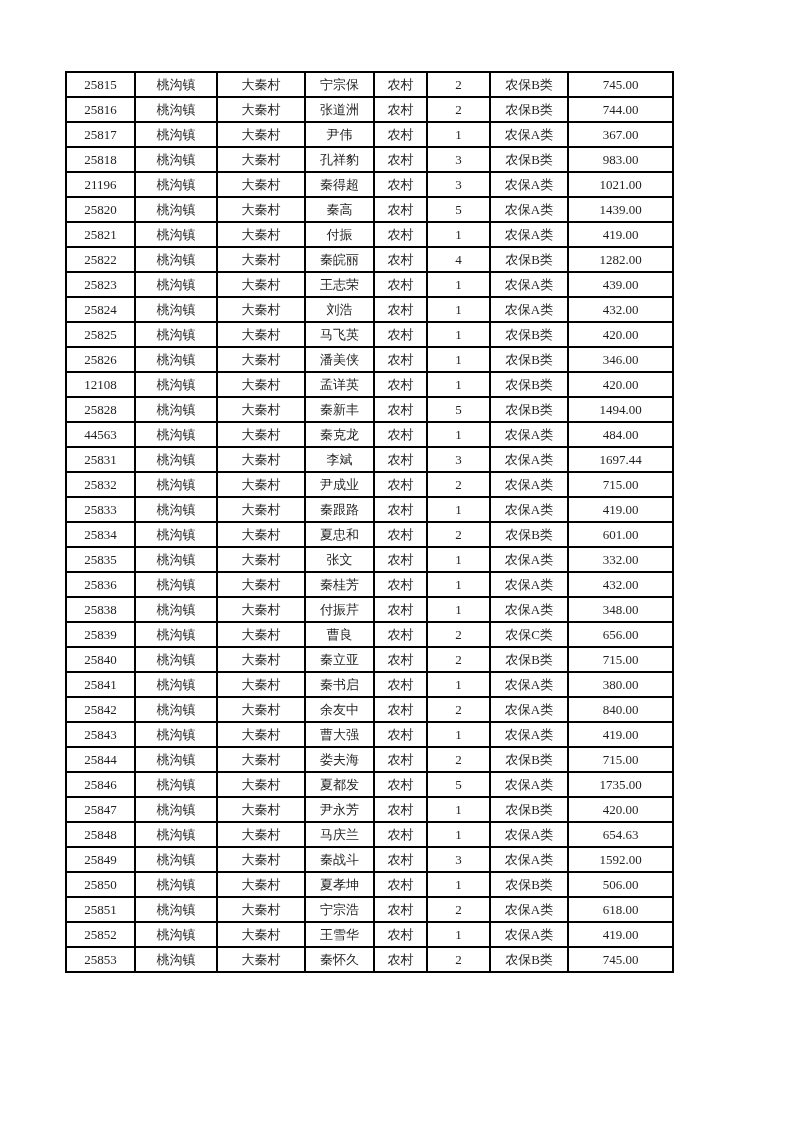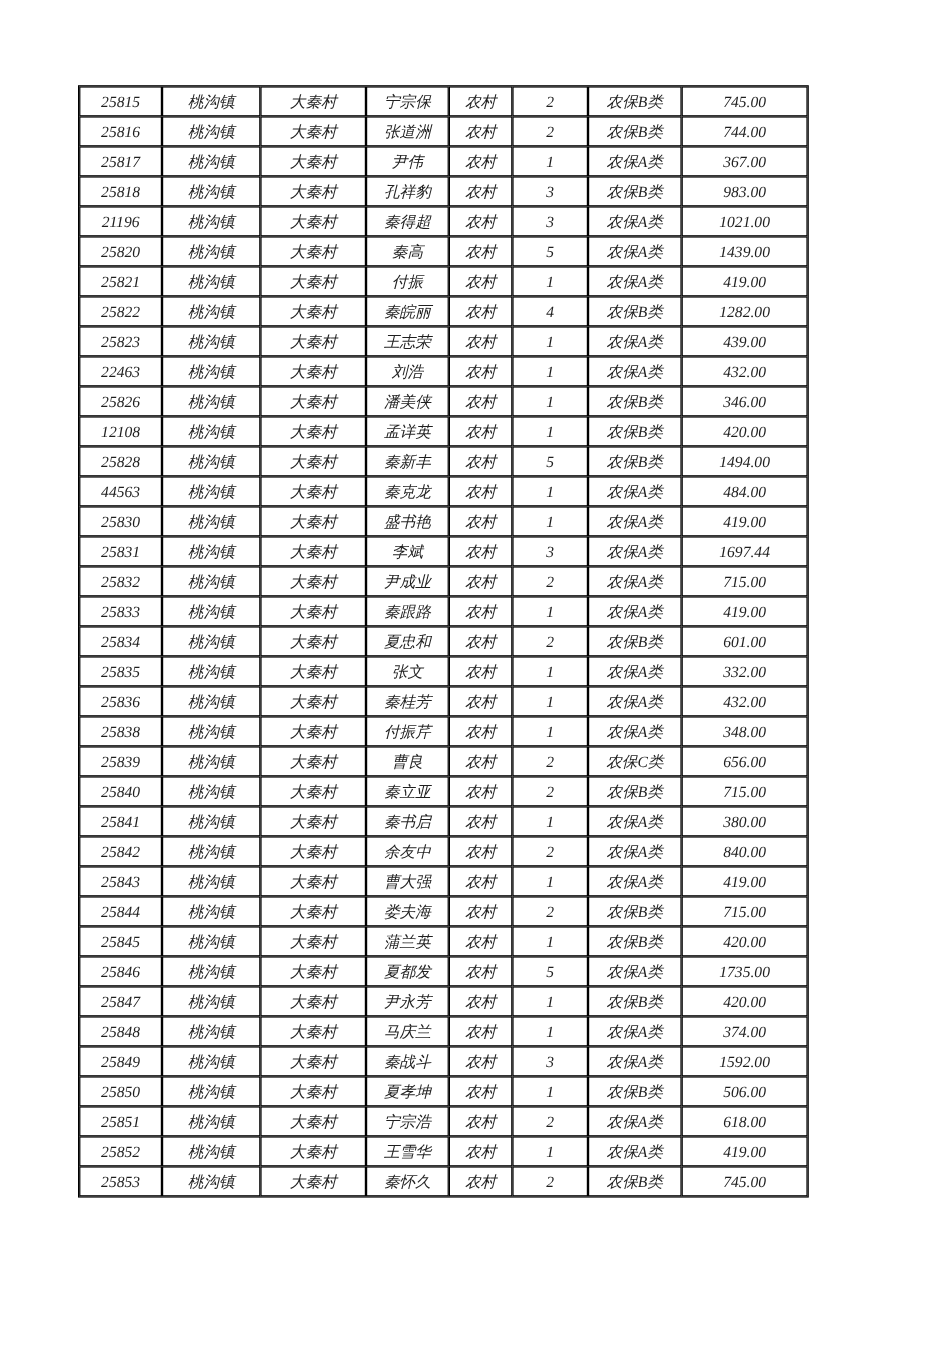--- a/index.html
+++ b/index.html
@@ -17,21 +17,20 @@
   }
   .sheet-table {
     position: absolute;
     left: 65px;
     top: 71px;
     width: 607px;
     border-collapse: separate;
     border-spacing: 0;
     border: 1px solid #000000;
     table-layout: fixed;
-    font-style: italic;
   }
   .sheet-table td {
     border: 1px solid #000000;
     box-sizing: border-box;
     height: 25px;
     padding: 0 2px;
     text-align: center;
     vertical-align: middle;
     font-size: 13px;
     line-height: 1;
@@ -147,30 +146,40 @@
         <td>25823</td>
         <td>桃沟镇</td>
         <td>大秦村</td>
         <td>王志荣</td>
         <td>农村</td>
         <td>1</td>
         <td>农保A类</td>
         <td>439.00</td>
       </tr>
       <tr>
-        <td>22463</td>
+        <td>25824</td>
         <td>桃沟镇</td>
         <td>大秦村</td>
         <td>刘浩</td>
         <td>农村</td>
         <td>1</td>
         <td>农保A类</td>
         <td>432.00</td>
       </tr>
       <tr>
+        <td>25825</td>
+        <td>桃沟镇</td>
+        <td>大秦村</td>
+        <td>马飞英</td>
+        <td>农村</td>
+        <td>1</td>
+        <td>农保B类</td>
+        <td>420.00</td>
+      </tr>
+      <tr>
         <td>25826</td>
         <td>桃沟镇</td>
         <td>大秦村</td>
         <td>潘美侠</td>
         <td>农村</td>
         <td>1</td>
         <td>农保B类</td>
         <td>346.00</td>
       </tr>
       <tr>
@@ -195,30 +204,20 @@
       </tr>
       <tr>
         <td>44563</td>
         <td>桃沟镇</td>
         <td>大秦村</td>
         <td>秦克龙</td>
         <td>农村</td>
         <td>1</td>
         <td>农保A类</td>
         <td>484.00</td>
-      </tr>
-      <tr>
-        <td>25830</td>
-        <td>桃沟镇</td>
-        <td>大秦村</td>
-        <td>盛书艳</td>
-        <td>农村</td>
-        <td>1</td>
-        <td>农保A类</td>
-        <td>419.00</td>
       </tr>
       <tr>
         <td>25831</td>
         <td>桃沟镇</td>
         <td>大秦村</td>
         <td>李斌</td>
         <td>农村</td>
         <td>3</td>
         <td>农保A类</td>
         <td>1697.44</td>
@@ -337,58 +336,48 @@
         <td>25844</td>
         <td>桃沟镇</td>
         <td>大秦村</td>
         <td>娄夫海</td>
         <td>农村</td>
         <td>2</td>
         <td>农保B类</td>
         <td>715.00</td>
       </tr>
       <tr>
-        <td>25845</td>
-        <td>桃沟镇</td>
-        <td>大秦村</td>
-        <td>蒲兰英</td>
+        <td>25846</td>
+        <td>桃沟镇</td>
+        <td>大秦村</td>
+        <td>夏都发</td>
+        <td>农村</td>
+        <td>5</td>
+        <td>农保A类</td>
+        <td>1735.00</td>
+      </tr>
+      <tr>
+        <td>25847</td>
+        <td>桃沟镇</td>
+        <td>大秦村</td>
+        <td>尹永芳</td>
         <td>农村</td>
         <td>1</td>
         <td>农保B类</td>
         <td>420.00</td>
       </tr>
       <tr>
-        <td>25846</td>
-        <td>桃沟镇</td>
-        <td>大秦村</td>
-        <td>夏都发</td>
-        <td>农村</td>
-        <td>5</td>
-        <td>农保A类</td>
-        <td>1735.00</td>
-      </tr>
-      <tr>
-        <td>25847</td>
-        <td>桃沟镇</td>
-        <td>大秦村</td>
-        <td>尹永芳</td>
-        <td>农村</td>
-        <td>1</td>
-        <td>农保B类</td>
-        <td>420.00</td>
-      </tr>
-      <tr>
         <td>25848</td>
         <td>桃沟镇</td>
         <td>大秦村</td>
         <td>马庆兰</td>
         <td>农村</td>
         <td>1</td>
         <td>农保A类</td>
-        <td>374.00</td>
+        <td>654.63</td>
       </tr>
       <tr>
         <td>25849</td>
         <td>桃沟镇</td>
         <td>大秦村</td>
         <td>秦战斗</td>
         <td>农村</td>
         <td>3</td>
         <td>农保A类</td>
         <td>1592.00</td>

